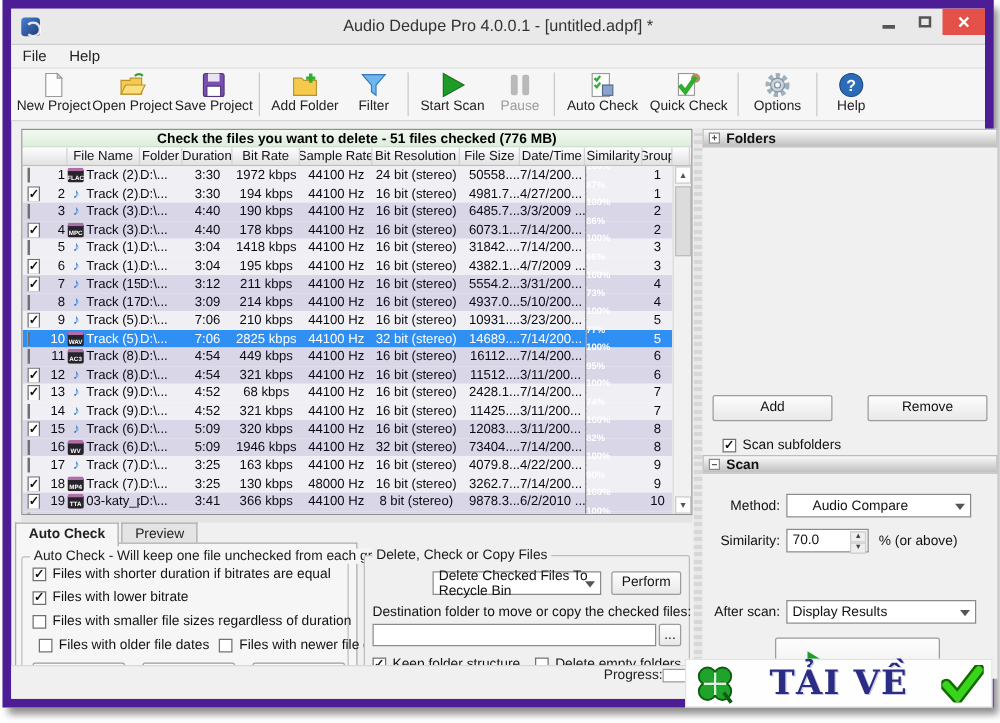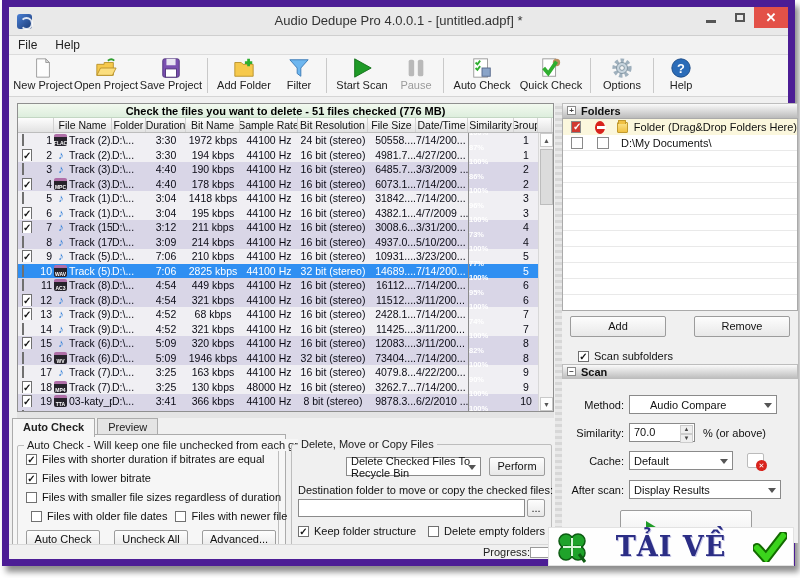--- a/index.html
+++ b/index.html
@@ -153,21 +153,21 @@
   .sim-suffix { margin-left:8px; }
   .cache-del { width:17px; height:15px; margin-left:14px; position:relative; background:#fff; border:1px solid #bbb; border-radius:2px; }
   .cache-del::after { content:"✕"; position:absolute; right:-4px; bottom:-4px; width:11px; height:11px;
               background:#d8231c; color:#fff; border-radius:50%; font-size:7px; line-height:11px; text-align:center; }
   .btn-startscan { position:absolute; top:407px; left:58px; width:132px; height:44px;
                    display:flex; align-items:center; justify-content:center; gap:6px; font-size:12px; }
   .play-tri { width:0; height:0; border-top:11px solid transparent; border-bottom:11px solid transparent;
               border-left:18px solid #1f9b27; }
 
   
-  .statusbar { position:absolute; left:0; right:0; bottom:0; height:15px; background:#f0f0f0;
+  .statusbar { position:absolute; left:0; right:0; bottom:0; height:27px; background:#f0f0f0;
                border-top:1px solid #d8d8d8; font-size:11px; color:#222; }
   .progress-label { position:absolute; left:474px; top:1px; }
   .progress-bar { position:absolute; left:521px; top:2px; width:262px; height:11px;
                   border:1px solid #9a9a9a; background:#fff; }
 
   
   .banner { position:absolute; left:548px; top:527px; width:246px; height:39px; background:#fefefe;
             border:1px solid #e2e2e2; display:flex; align-items:center; justify-content:space-between;
             padding:0 6px; z-index:60; }
   .banner-text { font-family:"DejaVu Serif","Liberation Serif",serif; font-weight:bold; font-size:27px;
@@ -287,21 +287,21 @@
     </div>
   </div>
 
   <div class="files-panel">
     <div class="files-title">Check the files you want to delete - 51 files checked (776 MB)</div>
     <div class="fhead">
       <div></div>
       <div>File Name</div>
       <div>Folder</div>
       <div>Duration</div>
-      <div>Bit Name</div>
+      <div>Bit Rate</div>
       <div>Sample Rate</div>
       <div>Bit Resolution</div>
       <div>File Size</div>
       <div>Date/Time</div>
       <div>Similarity</div>
       <div>Group</div>
       <div></div>
     </div>
     <div class="rows-wrap" id="file-rows">
         <div class="frow g-odd">
@@ -411,21 +411,21 @@
           <div class="cell-num">7</div>
           <div>
             <span class="note-glyph">♪</span>
           </div>
           <div class="cell-name">Track (15).</div>
           <div>D:\...</div>
           <div class="cell-c">3:12</div>
           <div class="cell-c">211 kbps</div>
           <div class="cell-c">44100 Hz</div>
           <div class="cell-c">16 bit (stereo)</div>
-          <div class="cell-r">3008.6...</div>
+          <div class="cell-r">5554.2...</div>
           <div>3/31/200...</div>
           <div><span class="simbar"><span class="fill ok" style="width:100%;display:block"></span><span class="pct">100%</span></span></div>
           <div class="cell-c">4</div>
         </div>
         <div class="frow g-even">
           <div><span class="cb"></span></div>
           <div class="cell-num">8</div>
           <div>
             <span class="note-glyph">♪</span>
           </div>
@@ -688,21 +688,21 @@
         </div>
       <div class="gb-btnrow">
         <div class="btn">Auto Check</div>
         <div class="btn">Uncheck All</div>
         <div class="btn">Advanced...</div>
       </div>
     </div>
   </div>
 
   <div class="groupbox gb-ops">
-    <div class="gb-legend">Delete, Move or Copy Files</div>
+    <div class="gb-legend">Delete, Check or Copy Files</div>
     <div class="ops-row1">
       <div class="dropdown ops-dd">
         <span>Delete Checked Files To Recycle Bin</span>
         <span class="dd-arrow"></span>
       </div>
       <div class="btn btn-perform">Perform</div>
     </div>
     <div class="ops-label">Destination folder to move or copy the checked files:</div>
     <div class="ops-inputrow">
       <input class="txt-input" value="" style="">
@@ -719,33 +719,20 @@
         <span>Delete empty folders</span>
       </div>
     </div>
   </div>
 
   <div class="right-panel">
     <div class="sec-head">
       <span class="pm-box">+</span>
       <span>Folders</span>
     </div>
-    <div class="folders-list">
-      <div class="flist-row droprow">
-        <span class="flist-cb red"></span>
-        <span class="noentry"></span>
-        <span class="folder-ico"></span>
-        <span class="flist-text">Folder (Drag&amp;Drop Folders Here)</span>
-      </div>
-      <div class="flist-row">
-        <span class="flist-cb"></span>
-        <span class="flist-cb" style="margin-left:14px"></span>
-        <span class="flist-text" style="margin-left:12px">D:\My Documents\</span>
-      </div>
-    </div>
     <div class="fl-btnrow">
       <div class="btn">Add</div>
       <div class="btn">Remove</div>
     </div>
     <div class="opt-row subfolders-row">
       <span class="cb on"></span>
       <span>Scan subfolders</span>
     </div>
 
     <div class="sec-head scan-head">
@@ -762,28 +749,20 @@
     <div class="scan-row r-sim">
       <span class="scan-label">Similarity:</span>
       <div class="spinner">
         <span>70.0</span>
         <span class="spin-arrows">
             <span>▲</span>
             <span>▼</span>
           </span>
       </div>
       <span class="sim-suffix">% (or above)</span>
-    </div>
-    <div class="scan-row r-cache">
-      <span class="scan-label">Cache:</span>
-      <div class="dropdown dd-cache">
-        <span>Default</span>
-        <span class="dd-arrow"></span>
-      </div>
-      <span class="cache-del"></span>
     </div>
     <div class="scan-row r-after">
       <span class="scan-label">After scan:</span>
       <div class="dropdown dd-after">
         <span>Display Results</span>
         <span class="dd-arrow"></span>
       </div>
     </div>
     <div class="btn btn-startscan">
       <span class="play-tri"></span>

